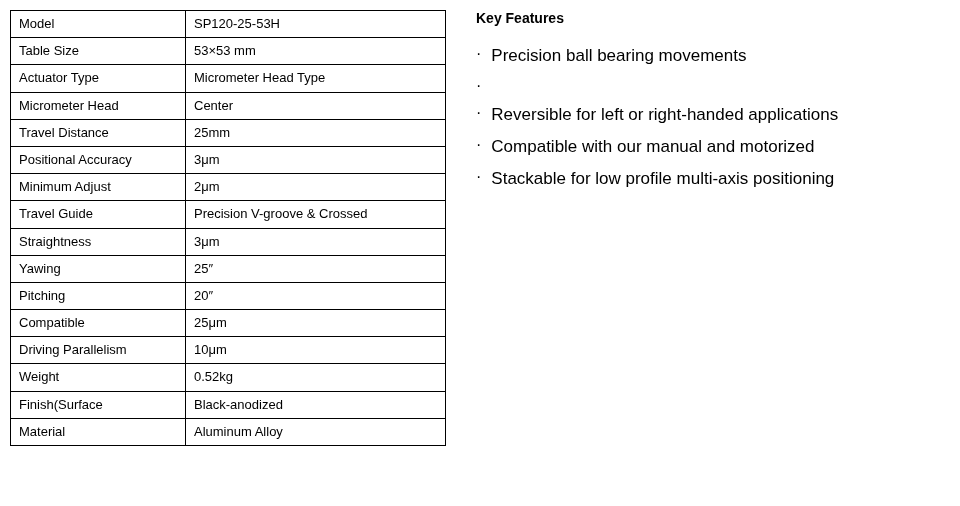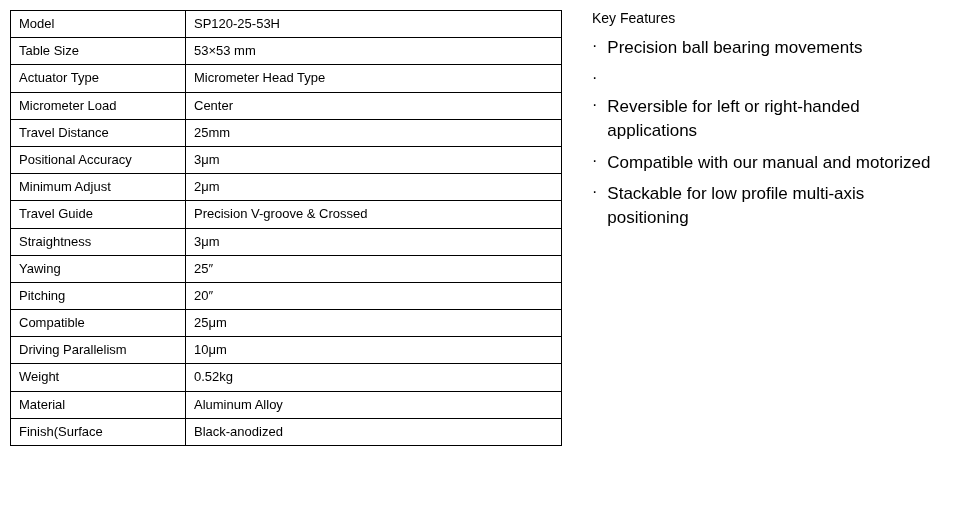--- a/index.html
+++ b/index.html
@@ -15,44 +15,44 @@
       min-height: 506px;
       padding: 10px;
     }
     .main-container {
       display: flex;
       gap: 20px;
       width: 100%;
     }
     .spec-table {
       border-collapse: collapse;
-      width: 552px;
+      width: 436px;
       flex-shrink: 0;
     }
     .spec-table td {
       border: 1px solid #000;
       padding: 4px 8px;
       vertical-align: middle;
       line-height: 1.4;
     }
     .spec-table td:first-child {
       width: 175px;
       font-weight: normal;
     }
     .spec-table td:last-child {
       text-align: left;
     }
     .key-features {
       flex: 1;
       padding: 0 10px;
     }
     .key-features-title {
-      font-weight: normal;
+      font-weight: bold;
       font-size: 14px;
-      margin-bottom: 10px;
+      margin-bottom: 18px;
     }
     .feature-item {
       display: flex;
       align-items: flex-start;
       margin-bottom: 8px;
       line-height: 1.4;
     }
     .feature-dot {
       margin-right: 10px;
       font-size: 16px;
@@ -75,21 +75,21 @@
         </tr>
         <tr>
           <td>Table Size</td>
           <td>53×53 mm</td>
         </tr>
         <tr>
           <td>Actuator Type</td>
           <td>Micrometer Head Type</td>
         </tr>
         <tr>
-          <td>Micrometer Load</td>
+          <td>Micrometer Head</td>
           <td>Center</td>
         </tr>
         <tr>
           <td>Travel Distance</td>
           <td>25mm</td>
         </tr>
         <tr>
           <td>Positional Accuracy</td>
           <td>3μm</td>
         </tr>
@@ -119,26 +119,26 @@
         </tr>
         <tr>
           <td>Driving Parallelism</td>
           <td>10μm</td>
         </tr>
         <tr>
           <td>Weight</td>
           <td>0.52kg</td>
         </tr>
         <tr>
+          <td>Finish(Surface</td>
+          <td>Black-anodized</td>
+        </tr>
+        <tr>
           <td>Material</td>
           <td>Aluminum Alloy</td>
-        </tr>
-        <tr>
-          <td>Finish(Surface</td>
-          <td>Black-anodized</td>
         </tr>
       </tbody>
   </table>
 
   <div class="key-features">
     <div class="key-features-title">Key Features</div>
     <div id="features-list">
         <div class="feature-item">
           <span class="feature-dot">·</span>
           <span class="feature-text">Precision ball bearing movements</span>

